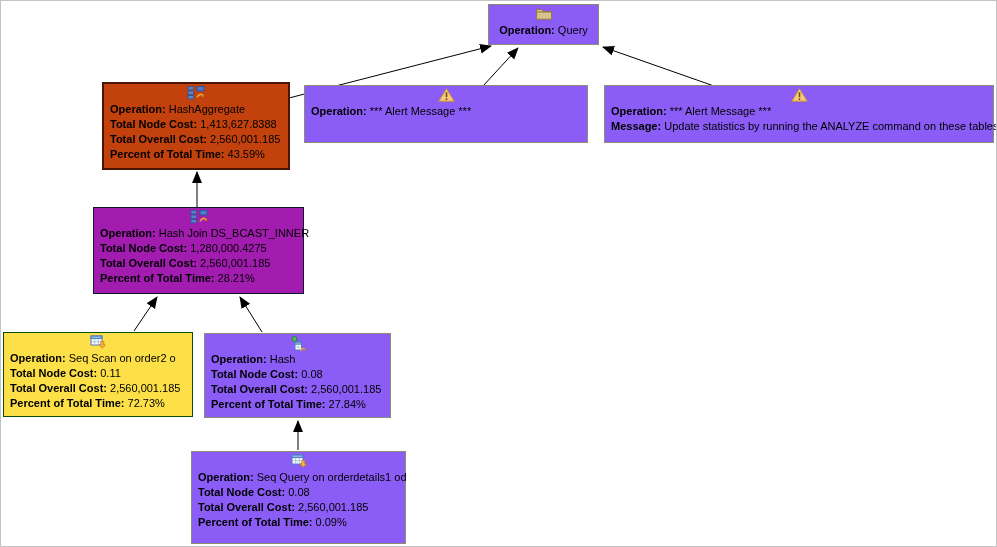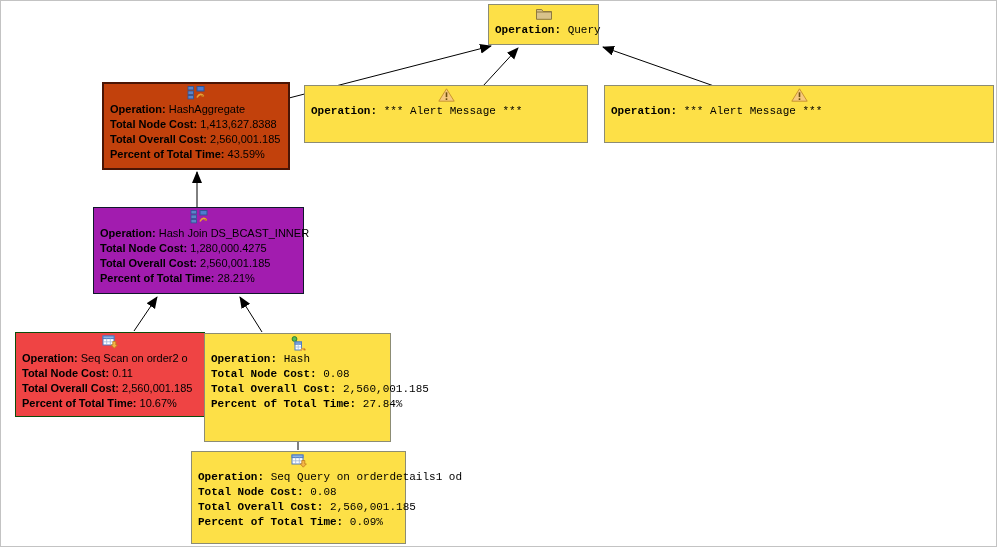--- a/index.html
+++ b/index.html
@@ -7,24 +7,24 @@
   #edges{position:absolute;left:0;top:0;width:997px;height:547px;z-index:1;}
   .node{
     position:absolute;z-index:2;box-sizing:border-box;
     padding:2px 6px 3px 6px;font-size:11px;line-height:15px;color:#000;
     white-space:nowrap;
   }
   .node .icon-line{text-align:center;height:16px;line-height:14px;}
   .node .row{white-space:nowrap;}
   .node .row .lbl{font-weight:bold;}
   .node .center{text-align:center;}
-  .bg-yellow{background:#fde047;border:1px solid #8C8C74;font-family:Liberation Mono, monospace;}
+  .bg-yellow{background:#8b5cf6;border:1px solid #8C8C74;}
   .bg-red{background:#c2410c;border:2px solid #4A1505;}
   .bg-blue{background:#a21caf;border:1px solid #0f172a;}
-  .bg-green{background:#ef4444;border:1px solid #0B4D0B;margin-left:12px;}
+  .bg-green{background:#fde047;border:1px solid #0B4D0B;}
 </style>
 </head>
 <body>
 
 <div id="canvas">
 
   <svg id="edges">
     <defs>
       <marker id="arrow" markerWidth="13" markerHeight="11" refX="11" refY="5" orient="auto" markerUnits="userSpaceOnUse">
         <path d="M0,0 L12,5 L0,10 z" fill="#000"></path>
@@ -81,20 +81,21 @@
 
   <div class="node bg-yellow" style="left:603px;top:84px;width:390px;height:58px;">
     <div class="icon-line">
       <svg width="17" height="14" viewBox="0 0 17 14">
         <path d="M8.5 0.8 L16.2 13.2 H0.8 z" fill="#F7C97E" stroke="#C9952D"></path>
         <rect x="7.7" y="4.3" width="1.6" height="4.8" fill="#6B4E0E"></rect>
         <rect x="7.7" y="10.3" width="1.6" height="1.7" fill="#6B4E0E"></rect>
       </svg>
     </div>
     <div class="row"><span class="lbl">Operation:</span> <span>*** Alert Message ***</span></div>
+    <div class="row"><span class="lbl">Message:</span> <span>Update statistics by running the ANALYZE command on these tables</span></div>
   </div>
 
   <div class="node bg-blue" style="left:92px;top:206px;width:211px;height:87px;">
     <div class="icon-line">
       <svg width="18" height="14" viewBox="0 0 18 14">
         <g fill="#5B84C8" stroke="#2F5496" stroke-width="0.8">
           <rect x="1" y="0.5" width="5.5" height="3.4"></rect>
           <rect x="1" y="5" width="5.5" height="3.4"></rect>
           <rect x="1" y="9.5" width="5.5" height="3.4"></rect>
         </g>
@@ -114,24 +115,24 @@
       <svg width="16" height="14" viewBox="0 0 16 14">
         <rect x="1" y="1" width="11" height="9" fill="#FFFFFF" stroke="#4E7BC4"></rect>
         <rect x="1" y="1" width="11" height="2.6" fill="#8DB4E2" stroke="#4E7BC4"></rect>
         <path d="M4.7 3.6 V10 M8.3 3.6 V10 M1 6.8 H12" stroke="#9DB8D9" stroke-width="0.8" fill="none"></path>
         <path d="M10.8 6.5 h3 v3.4 h1.6 l-3.1 3.3 -3.1 -3.3 h1.6 z" fill="#F4B548" stroke="#C07E1A" stroke-width="0.8"></path>
       </svg>
     </div>
     <div class="row"><span class="lbl">Operation:</span> <span>Seq Scan on order2 o</span></div>
     <div class="row"><span class="lbl">Total Node Cost:</span> <span>0.11</span></div>
     <div class="row"><span class="lbl">Total Overall Cost:</span> <span>2,560,001.185</span></div>
-    <div class="row"><span class="lbl">Percent of Total Time:</span> <span>10.67%</span></div>
+    <div class="row"><span class="lbl">Percent of Total Time:</span> <span>72.73%</span></div>
   </div>
 
-  <div class="node bg-yellow" style="left:203px;top:332px;width:187px;height:109px;">
+  <div class="node bg-yellow" style="left:203px;top:332px;width:187px;height:85px;">
     <div class="icon-line">
       <svg width="16" height="16" viewBox="0 0 16 16">
         <circle cx="4.5" cy="3" r="2.4" fill="#55BE55" stroke="#2E7D32"></circle>
         <path d="M5.5 4.8 L7 6.6" stroke="#2E7D32" fill="none"></path>
         <rect x="5" y="6" width="6.5" height="8" fill="#FFFFFF" stroke="#4E7BC4"></rect>
         <rect x="5" y="6" width="6.5" height="2.2" fill="#8DB4E2" stroke="#4E7BC4"></rect>
         <path d="M8.2 8.2 V14 M5 11 h6.5" stroke="#9DB8D9" stroke-width="0.7" fill="none"></path>
         <path d="M10.5 14.8 C12 11.8, 14 11.8, 15.3 14" fill="none" stroke="#E8A23C" stroke-width="1.5"></path>
         <path d="M15.5 14.4 l-2.6 -0.5 2 -1.7 z" fill="#C87E18"></path>
       </svg>

